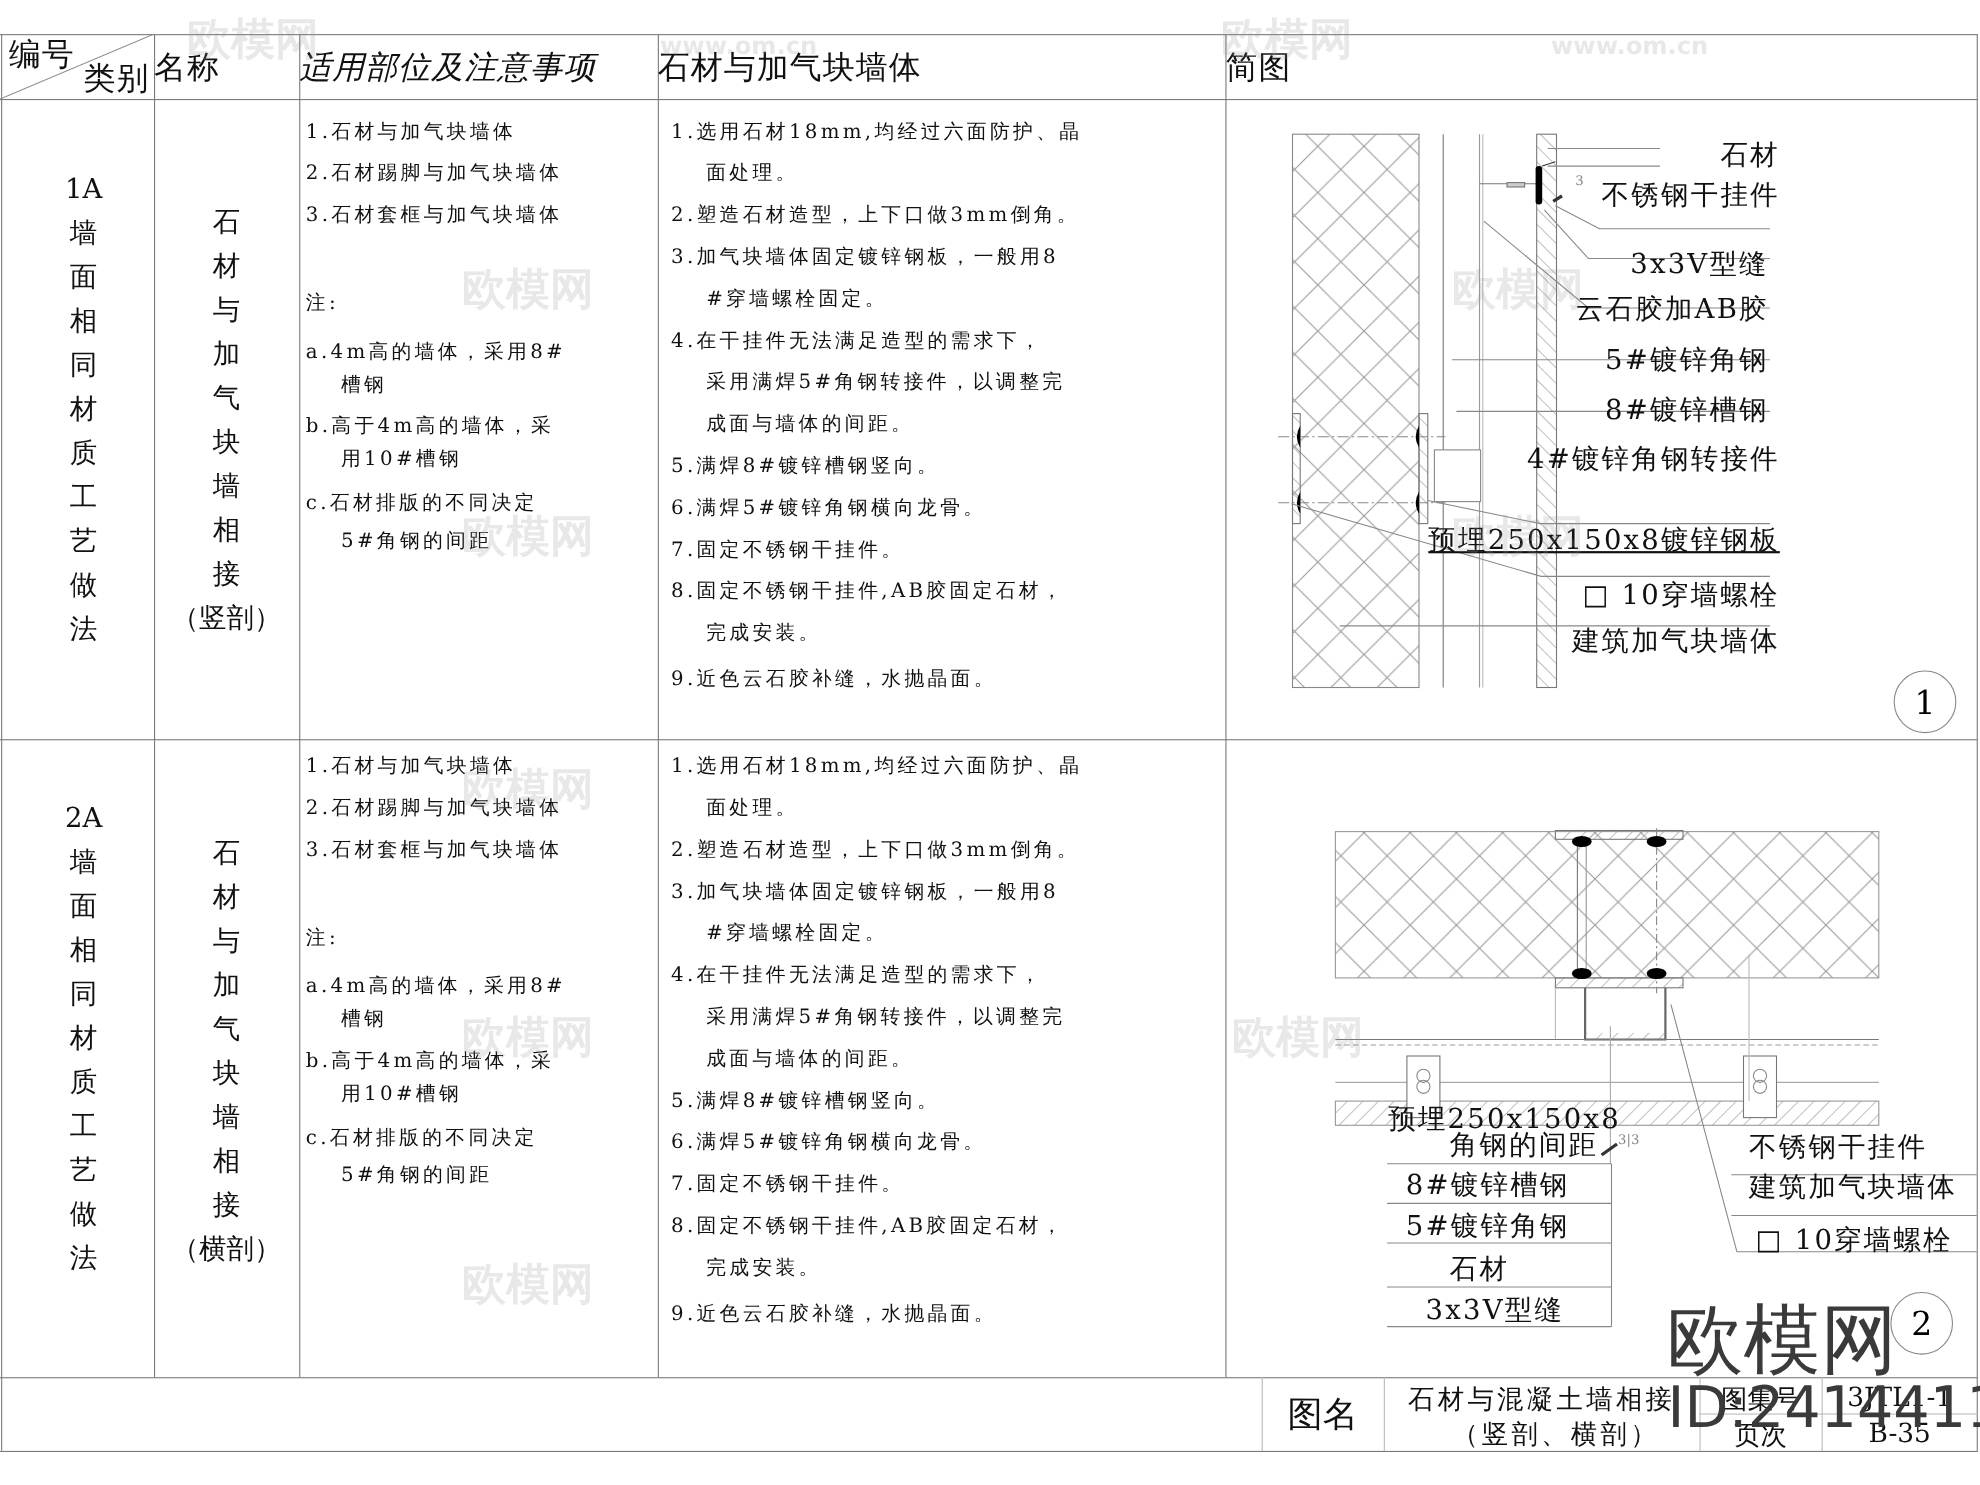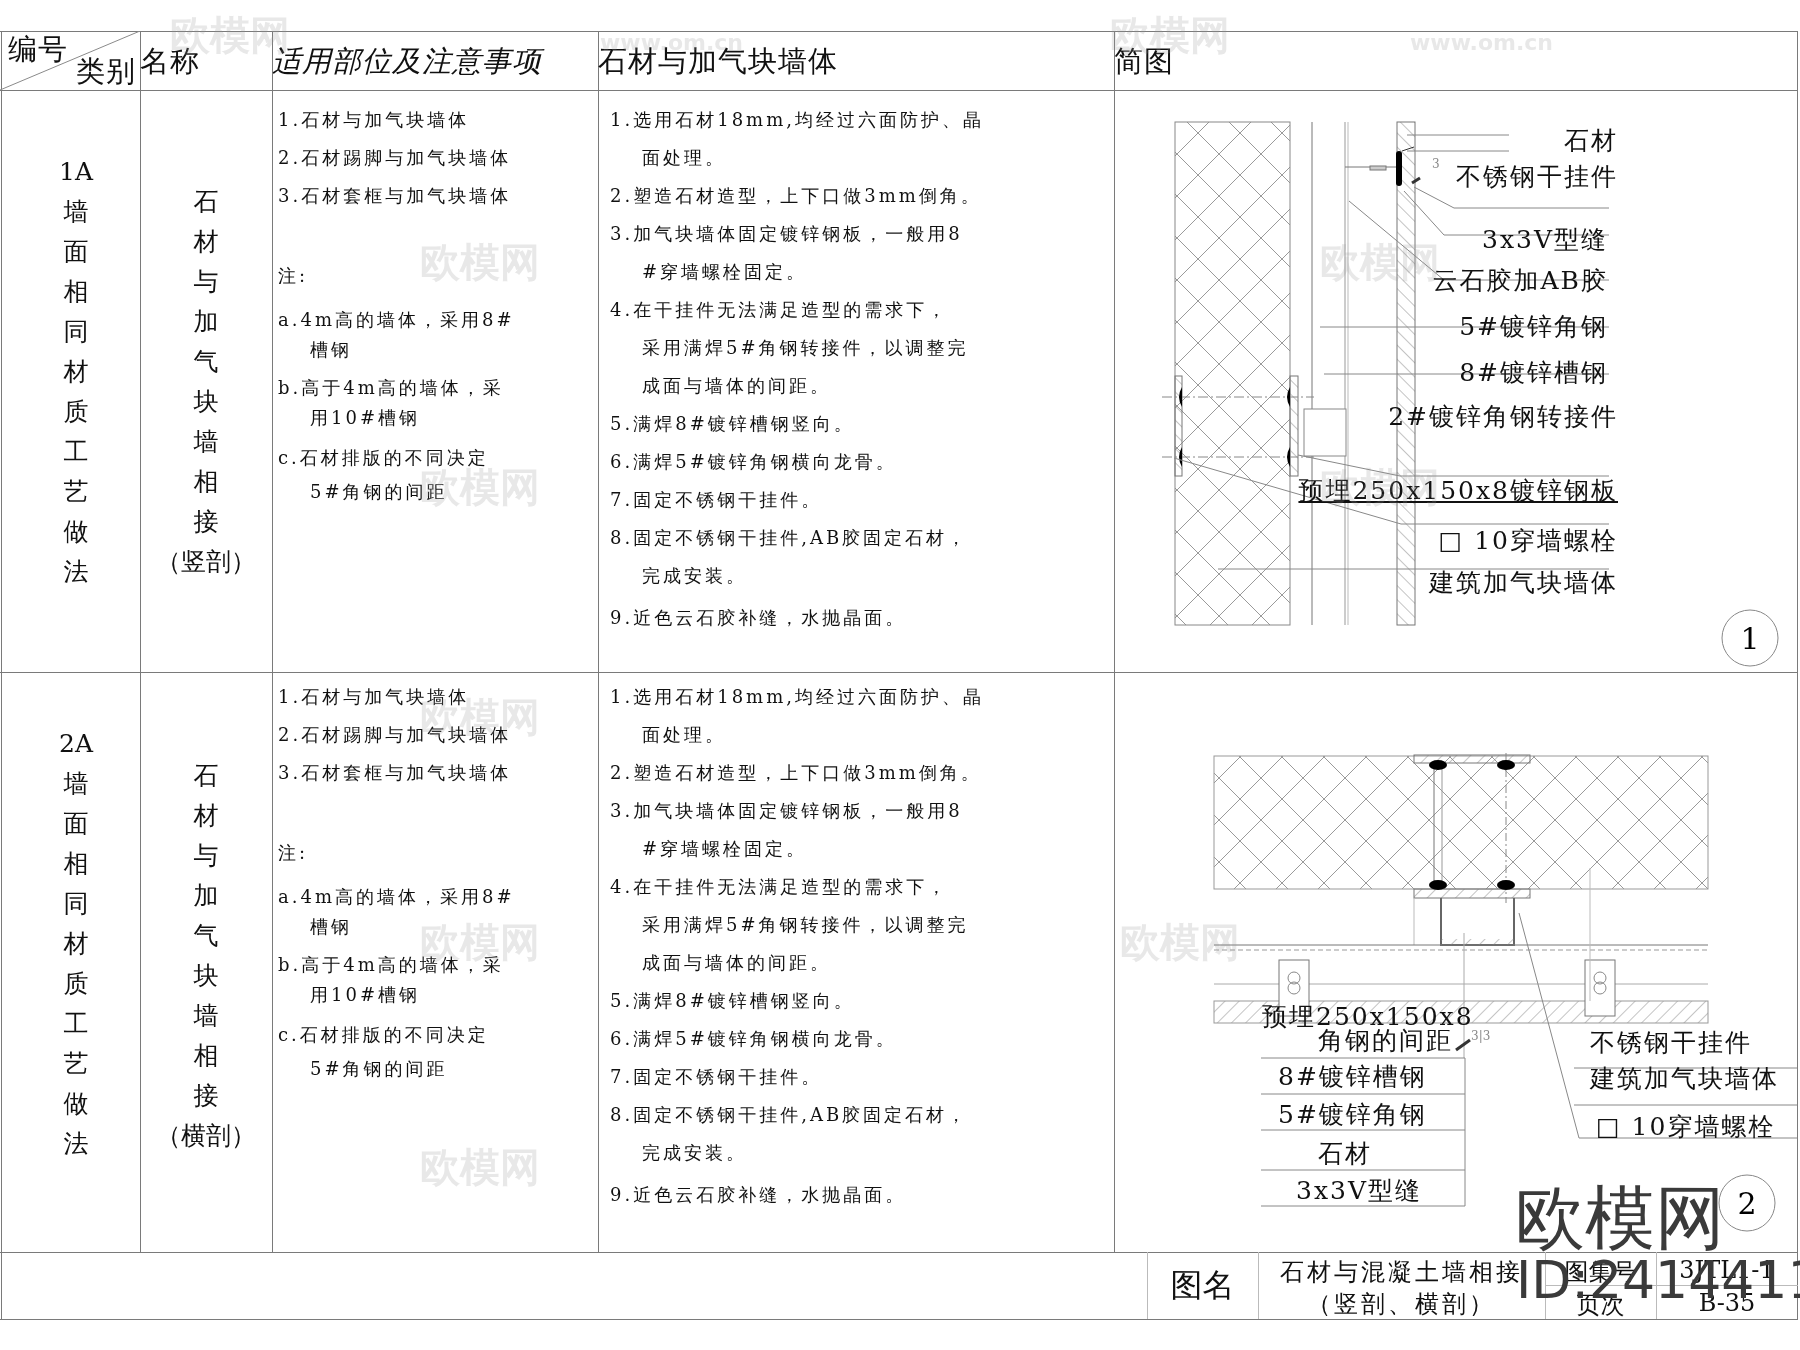--- a/index.html
+++ b/index.html
@@ -156,21 +156,21 @@
     <circle cx="636" cy="547" r="28" fill="none" stroke="#888"></circle>
     <text x="636" y="558" font-size="30" text-anchor="middle" font-family="DejaVu Sans,sans-serif">1</text>
   </svg>
   <div>
     <div class="label" style="right:182px;top:124px;">石材</div>
     <div class="label" style="right:182px;top:160px;">不锈钢干挂件</div>
     <div class="label" style="right:192px;top:223px;">3x3V型缝</div>
     <div class="label" style="right:192px;top:264px;">云石胶加AB胶</div>
     <div class="label" style="right:192px;top:310px;">5#镀锌角钢</div>
     <div class="label" style="right:192px;top:356px;">8#镀锌槽钢</div>
-    <div class="label" style="right:182px;top:400px;">2#镀锌角钢转接件</div>
+    <div class="label" style="right:182px;top:400px;">4#镀锌角钢转接件</div>
     <div class="label" style="right:182px;top:474px;text-decoration:underline;">预埋250x150x8镀锌钢板</div>
     <div class="label" style="right:182px;top:524px;">□ 10穿墙螺栓</div>
     <div class="label" style="right:182px;top:566px;">建筑加气块墙体</div>
   </div>
 </div>
 
 <div>
   <div class="vtext" style="left:40px;top:724px;width:72px;">
     <span>2A</span>
     <span>墙</span>
@@ -295,21 +295,21 @@
 </div>
 
 <div>
   <div class="vline" style="left:1147px;top:1252px;height:67px;border-color:#bbb;"></div>
   <div class="vline" style="left:1258px;top:1252px;height:67px;border-color:#bbb;"></div>
   <div class="vline" style="left:1545px;top:1252px;height:67px;border-color:#bbb;"></div>
   <div class="vline" style="left:1656px;top:1252px;height:67px;border-color:#bbb;"></div>
   <div class="hline" style="left:1545px;top:1285px;width:253px;border-color:#bbb;"></div>
   <div class="tb" style="left:1147px;top:1264px;width:111px;font-size:32px;">图名</div>
   <div class="tb" style="left:1258px;top:1256px;width:287px;font-size:24px;letter-spacing:3px;">石材与混凝土墙相接</div>
-  <div class="tb" style="left:1258px;top:1288px;width:287px;font-size:24px;letter-spacing:3px;">（竖剖、横剖）</div>
+  <div class="tb" style="left:1258px;top:1288px;width:287px;font-size:24px;letter-spacing:3px;padding-left:13px;">（竖剖、横剖）</div>
   <div class="tb" style="left:1545px;top:1256px;width:111px;font-size:24px;">图集号</div>
   <div class="tb" style="left:1656px;top:1256px;width:142px;font-size:24px;">3JTL1-1</div>
   <div class="tb" style="left:1545px;top:1289px;width:111px;font-size:24px;">页次</div>
   <div class="tb" style="left:1656px;top:1289px;width:142px;font-size:24px;">B-35</div>
 </div>
 
 <div>
   <div class="wm" style="left:170px;top:8px;font-size:40px;">欧模网</div>
   <div class="wm" style="left:1110px;top:8px;font-size:40px;">欧模网</div>
   <div class="wm" style="left:600px;top:30px;font-size:22px;">www.om.cn</div>

